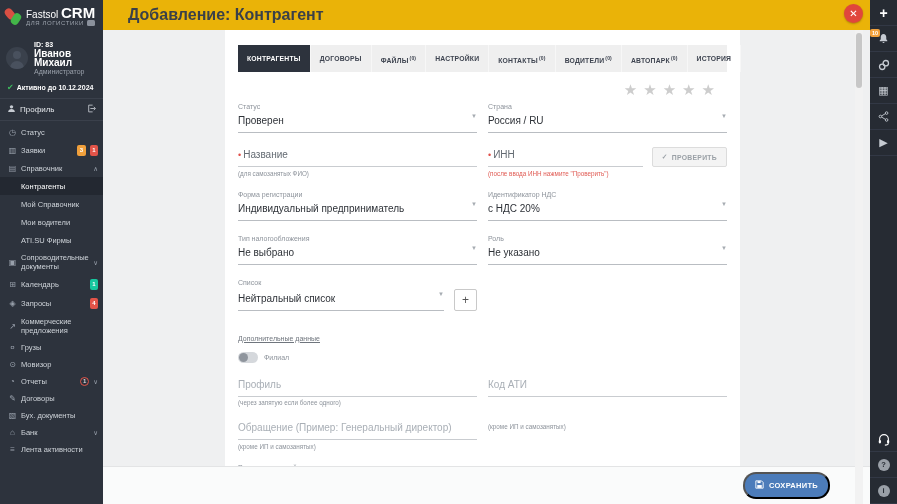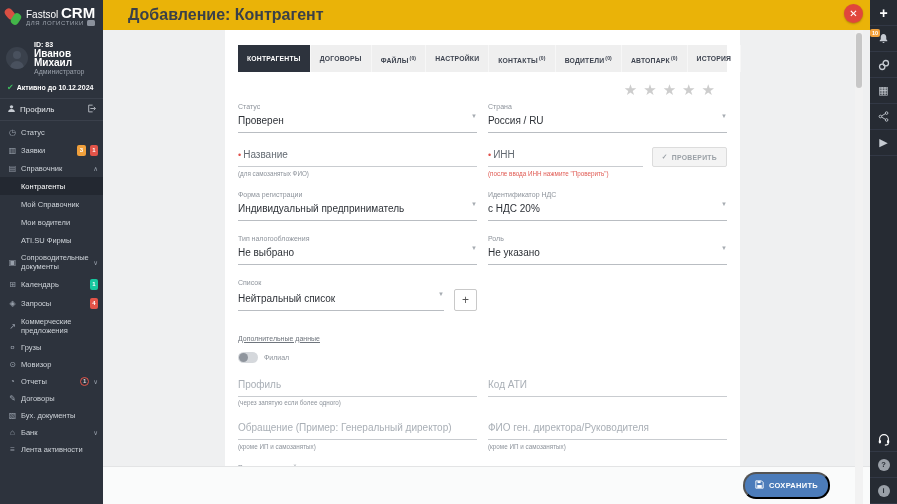--- a/index.html
+++ b/index.html
@@ -309,21 +309,20 @@
           </div>
           <div class="field">
             <div class="f-input">Код АТИ</div>
           </div>
 
           <div class="field">
             <div class="f-input">Обращение (Пример: Генеральный директор)</div>
             <div class="f-hint">(кроме ИП и самозанятых)</div>
           </div>
           <div class="field">
-            <div class="f-input">ФИО ген. директора/Руководителя</div>
             <div class="f-hint">(кроме ИП и самозанятых)</div>
           </div>
 
           <div class="field">
             <div class="f-label">Руководитель действует на основании</div>
 
           </div>
           <div class="field"></div>
 
         </div>

